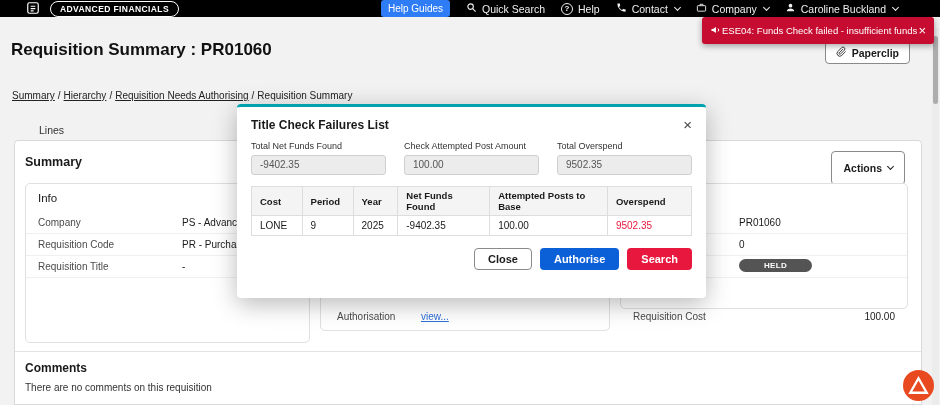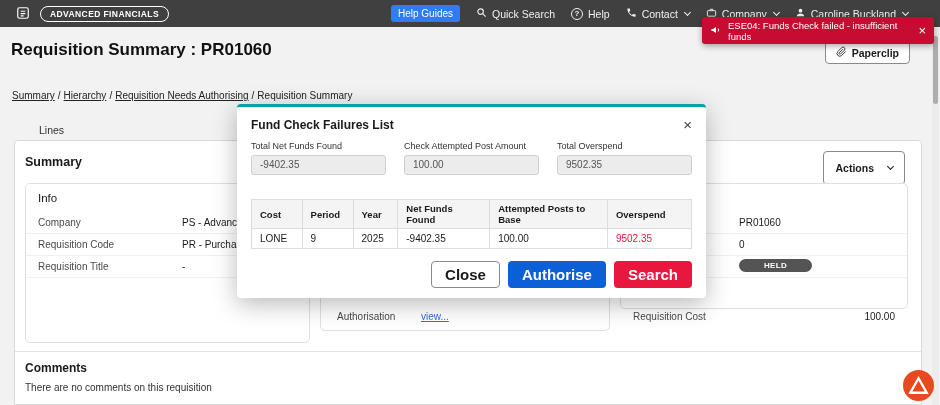--- a/index.html
+++ b/index.html
@@ -6,24 +6,24 @@
   html,body { width:940px; height:405px; }
   body {
     font-family:"Liberation Sans", sans-serif;
     background:#f2f2f2;
     position:relative;
     overflow:hidden;
     color:#1a1a1a;
   }
   
   .topbar {
-    position:absolute; left:0; top:0; width:940px; height:27px;
-    background:#404040; color:#fff;
+    position:absolute; left:0; top:0; width:940px; height:17px;
+    background:#000000; color:#fff;
     display:flex; align-items:center; gap:10px;
-    padding:0 16px; z-index:10; font-size:10.5px;
+    padding:0 26px; z-index:10; font-size:10.5px;
   }
   .brand-pill {
     border:1px solid #fff; border-radius:9px; padding:2px 9px;
     font-size:8.5px; font-weight:bold; letter-spacing:.4px;
   }
   .topbar-right { margin-left:auto; display:flex; align-items:center; gap:16px; padding-right:16px; }
   .topbar-item { display:flex; align-items:center; gap:5px; cursor:pointer; color:#f0f0f0; }
   .help-guides { background:#2e7cf6; color:#fff; border-radius:3px; padding:3px 7px; font-size:10px; }
   .chev {
     display:inline-block; width:5px; height:5px;
@@ -33,21 +33,21 @@
   .qcircle {
     width:12px; height:12px; border:1.2px solid #f0f0f0; border-radius:50%;
     display:inline-flex; align-items:center; justify-content:center;
     font-size:8px; font-weight:bold;
   }
   .icon-svg { display:inline-block; vertical-align:middle; }
   
   .toast {
     position:absolute; top:17px; right:6px; width:232px; height:27px;
     background:#c60c30; color:#fff; border-radius:3px;
-    display:flex; align-items:center; gap:6px; padding:0 8px;
+    display:flex; align-items:center; padding:0 8px;
     font-size:9.5px; z-index:60; box-shadow:0 2px 6px rgba(0,0,0,.35);
   }
   .toast-close { margin-left:auto; font-size:13px; cursor:pointer; line-height:1; }
   
   .page-title { position:absolute; left:11px; top:40px; font-size:17px; font-weight:bold; color:#111; }
   .paperclip-btn {
     position:absolute; right:30px; top:41px; height:23px;
     background:#fff; border:1px solid #8a8a8a; border-radius:4px;
     display:flex; align-items:center; gap:5px; padding:0 10px;
     font-size:10.5px; font-weight:bold; cursor:pointer;
@@ -64,21 +64,21 @@
   }
   
   .main-panel {
     position:absolute; left:14px; top:140px; width:908px; height:265px;
     background:#fff; border:1px solid #d9d9d9; border-radius:4px 4px 0 0; z-index:1;
   }
   .summary-heading { position:absolute; left:10px; top:14px; font-size:12.5px; font-weight:bold; }
   .actions-btn {
     position:absolute; right:16px; top:10px; height:21px;
     background:#fff; border:1px solid #8a8a8a; border-radius:4px;
-    display:flex; align-items:center; gap:12px; padding:16px 11px;
+    display:flex; align-items:center; gap:4px; padding:16px 11px;
     font-size:10.5px; font-weight:bold; cursor:pointer;
   }
   .card { position:absolute; background:#fff; border:1px solid #e0e0e0; border-radius:5px; }
   .card-info  { left:10px;  top:42px; width:285px; height:160px; }
   .card-mid   { left:305px; top:42px; width:290px; height:148px; }
   .card-right { left:605px; top:42px; width:288px; height:126px; }
   .card-heading { position:absolute; left:12px; top:8px; font-size:11.5px; font-weight:normal; }
   .field-row { position:absolute; left:0; width:100%; height:22px; font-size:10px;
                border-bottom:1px solid #f0f0f0; }
   .field-label { position:absolute; left:12px; top:5px; color:#4a4a4a; }
@@ -105,29 +105,29 @@
   .modal-head { display:flex; align-items:center; justify-content:space-between; }
   .modal-title { font-size:12px; font-weight:bold; }
   .modal-close { font-size:15px; color:#444; cursor:pointer; line-height:1; }
   .modal-fields { display:flex; gap:18px; margin-top:9px; }
   .modal-field { flex:1; max-width:142px; }
   .modal-field-label { font-size:9px; color:#333; margin-bottom:4px; }
   .ro-input {
     height:20px; background:#ececec; border:1px solid #cfcfcf; border-radius:3px;
     font-size:10px; color:#555; line-height:18px; padding:0 8px;
   }
-  .fc-table { width:100%; border-collapse:collapse; margin-top:24px; font-size:10px;padding-left:47px; }
+  .fc-table { width:100%; border-collapse:collapse; margin-top:11px; font-size:10px;padding-left:47px; }
   .fc-table th {
     background:#f4f4f4; border:1px solid #ddd; padding:3px 8px;
     text-align:left; font-size:9.5px; font-weight:bold;
   }
   .fc-table td { border:1px solid #ddd; padding:4px 8px; background:#fff; }
   .fc-table td.red { color:#e8173d; }
   .modal-btns { display:flex; justify-content:flex-end; gap:8px; margin-top:12px; }
-  .btn { border-radius:4px; font-size:15px; font-weight:bold; padding:4px 13px; cursor:pointer; border:1px solid transparent; font-family:inherit; }
+  .btn { border-radius:4px; font-size:11px; font-weight:bold; padding:4px 13px; cursor:pointer; border:1px solid transparent; font-family:inherit; }
   .btn-close { background:#fff; border-color:#8a8a8a; color:#1a1a1a; }
   .btn-auth  { background:#0b5fd7; color:#fff; }
   .btn-reject{ background:#e8173d; color:#fff; }
   
   .scroll-track { position:absolute; right:1px; top:28px; width:7px; height:377px; background:#ececec; z-index:30; }
   .scroll-thumb { position:absolute; top:8px; left:1px; width:5px; height:68px; background:#adadad; border-radius:3px; cursor:pointer; }
   .corner-logo { position:absolute; right:6px; bottom:4px; width:31px; height:31px; z-index:70; cursor:pointer; }
 </style>
 </head>
 <body>
@@ -273,21 +273,21 @@
     </div>
   </div>
 
   <div class="comments-divider"></div>
   <div class="comments-heading">Comments</div>
   <div class="comments-empty">There are no comments on this requisition</div>
 </div>
 
 <div class="modal">
   <div class="modal-head">
-    <span class="modal-title">Fund Check Failures List</span>
+    <span class="modal-title">Title Check Failures List</span>
     <span class="modal-close">×</span>
   </div>
 
   <div class="modal-fields">
     <div class="modal-field">
       <div class="modal-field-label">Total Net Funds Found</div>
       <div class="ro-input">-9402.35</div>
     </div>
     <div class="modal-field">
       <div class="modal-field-label">Check Attempted Post Amount</div>

